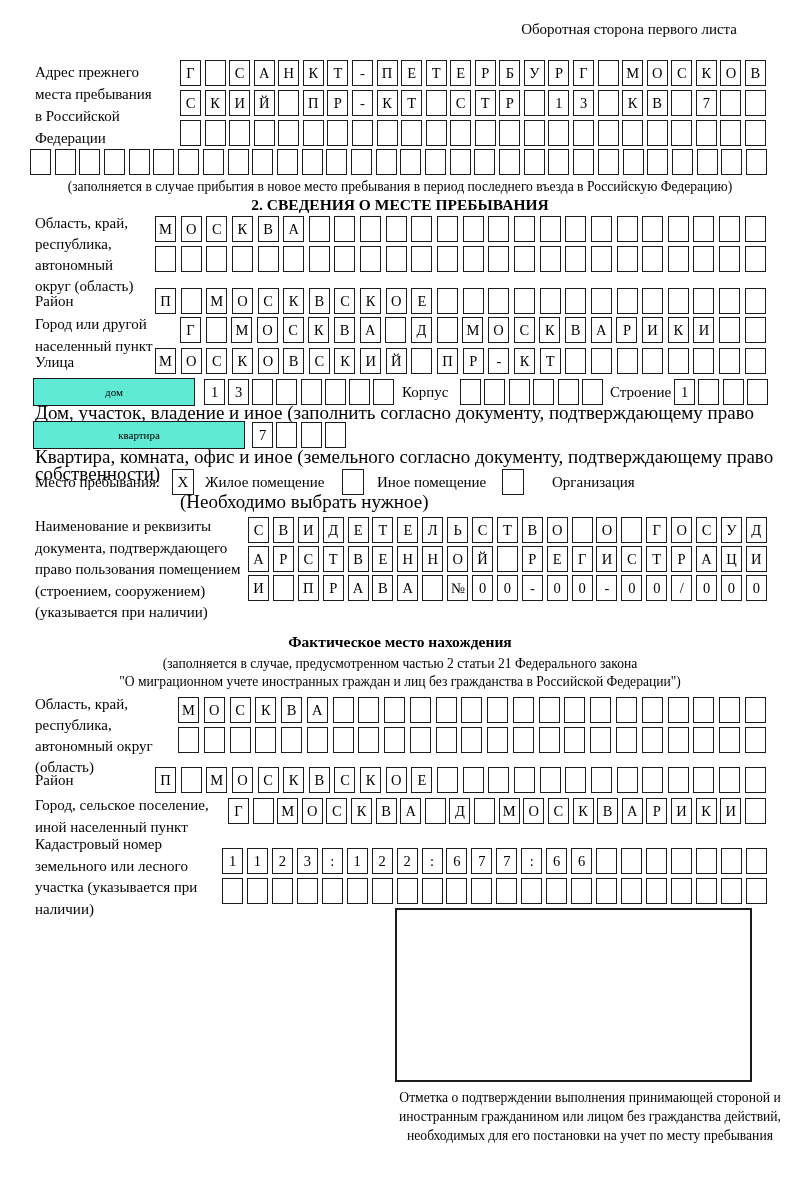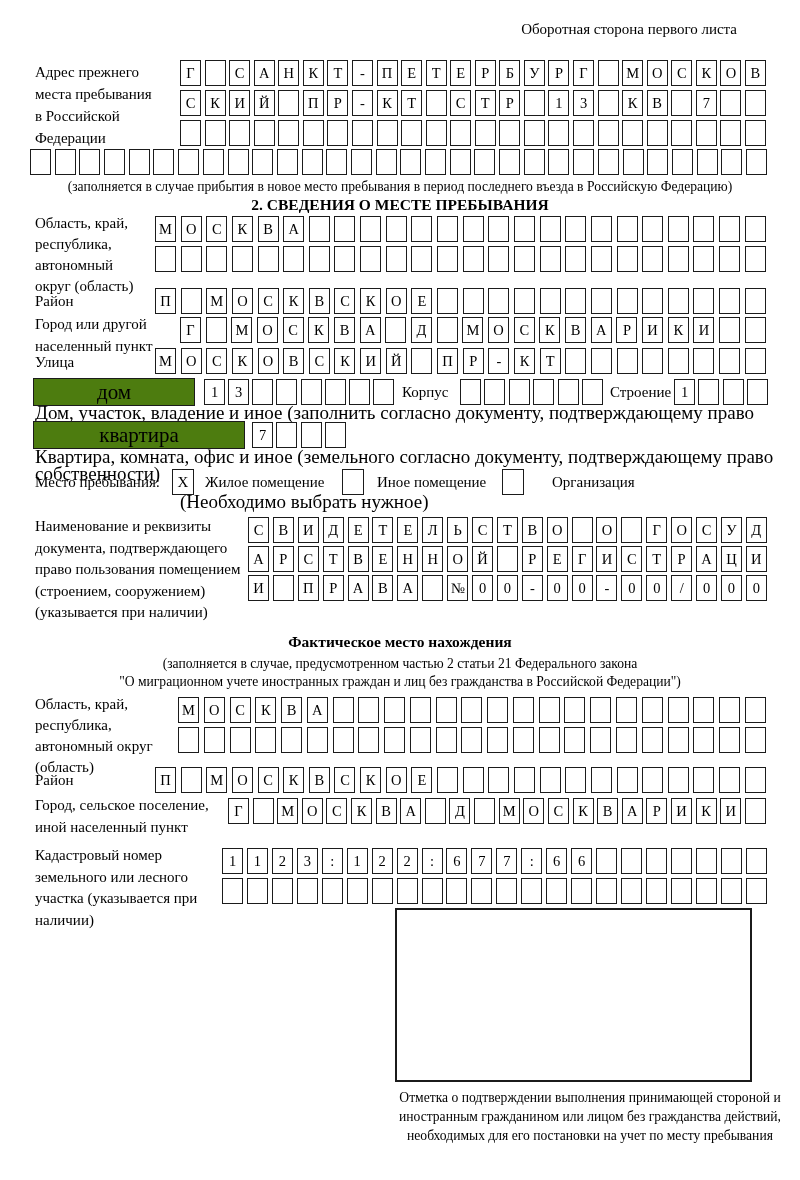--- a/index.html
+++ b/index.html
@@ -6,21 +6,21 @@
   body{font-family:"Liberation Serif","DejaVu Serif",serif;color:#000;}
   .sheet{position:relative;width:800px;height:1180px;background:#fff;overflow:hidden;}
   .lbl{position:absolute;font-size:15px;line-height:22px;}
   .cap{position:absolute;font-size:19px;line-height:17px;}
   .title{position:absolute;left:0;width:100%;text-align:center;font-weight:bold;font-size:15.5px;}
   .centercap{position:absolute;left:0;width:100%;text-align:center;font-size:13.6px;}
   .boxrow{position:absolute;display:flex;justify-content:space-between;}
   .cell{box-sizing:border-box;flex:0 0 21px;width:21px;height:26px;border:1.7px solid #1b1b1b;
         display:flex;align-items:center;justify-content:center;font-size:14.5px;background:#fff;}
   .longbox{position:absolute;box-sizing:border-box;border:1.8px solid #1b1b1b;display:flex;
-        align-items:center;justify-content:center;font-size:21px;background:#4d7c0f;}
+        align-items:center;justify-content:center;font-size:11px;background:#5eead4;}
   .checkbox{position:absolute;box-sizing:border-box;width:22px;height:26px;border:1.7px solid #1b1b1b;
         display:flex;align-items:center;justify-content:center;font-size:15px;background:#fff;}
   .stampbox{position:absolute;box-sizing:border-box;border:2px solid #1b1b1b;background:#fff;}
   .stampcap{position:absolute;text-align:center;font-size:13.6px;line-height:19px;}
 </style>
 </head>
 <body>
 
 <div class="sheet">
 
@@ -499,21 +499,21 @@
       <span class="cell">К</span>
       <span class="cell">В</span>
       <span class="cell">А</span>
       <span class="cell">Р</span>
       <span class="cell">И</span>
       <span class="cell">К</span>
       <span class="cell">И</span>
       <span class="cell"></span>
     </div>
 
-  <div class="lbl" style="top:834px;left:35px;width:175px;line-height:21.5px;margin-top:11px;">Кадастровый номер земельного или лесного участка (указывается при наличии)</div>
+  <div class="lbl" style="top:834px;left:35px;width:175px;line-height:21.5px;">Кадастровый номер земельного или лесного участка (указывается при наличии)</div>
   <div class="boxrow" style="top:848px;left:222px;width:545px;">
       <span class="cell">1</span>
       <span class="cell">1</span>
       <span class="cell">2</span>
       <span class="cell">3</span>
       <span class="cell">:</span>
       <span class="cell">1</span>
       <span class="cell">2</span>
       <span class="cell">2</span>
       <span class="cell">:</span>

